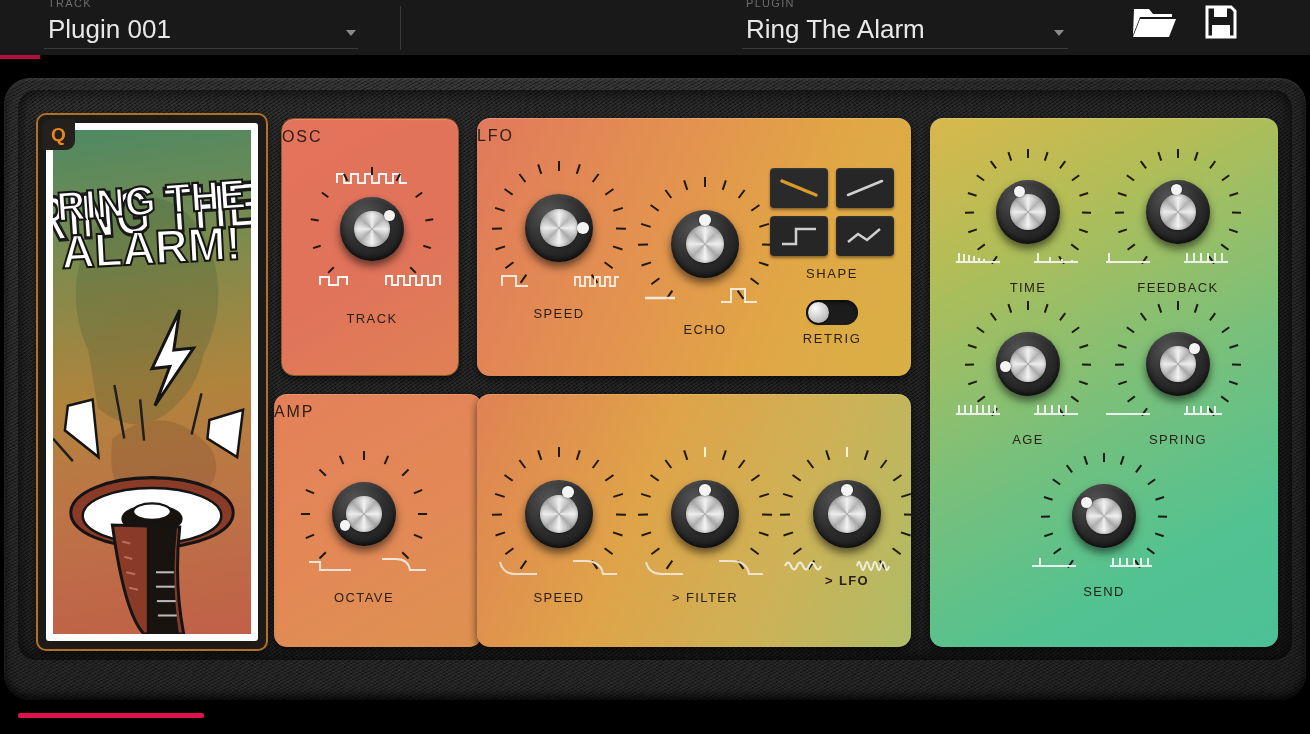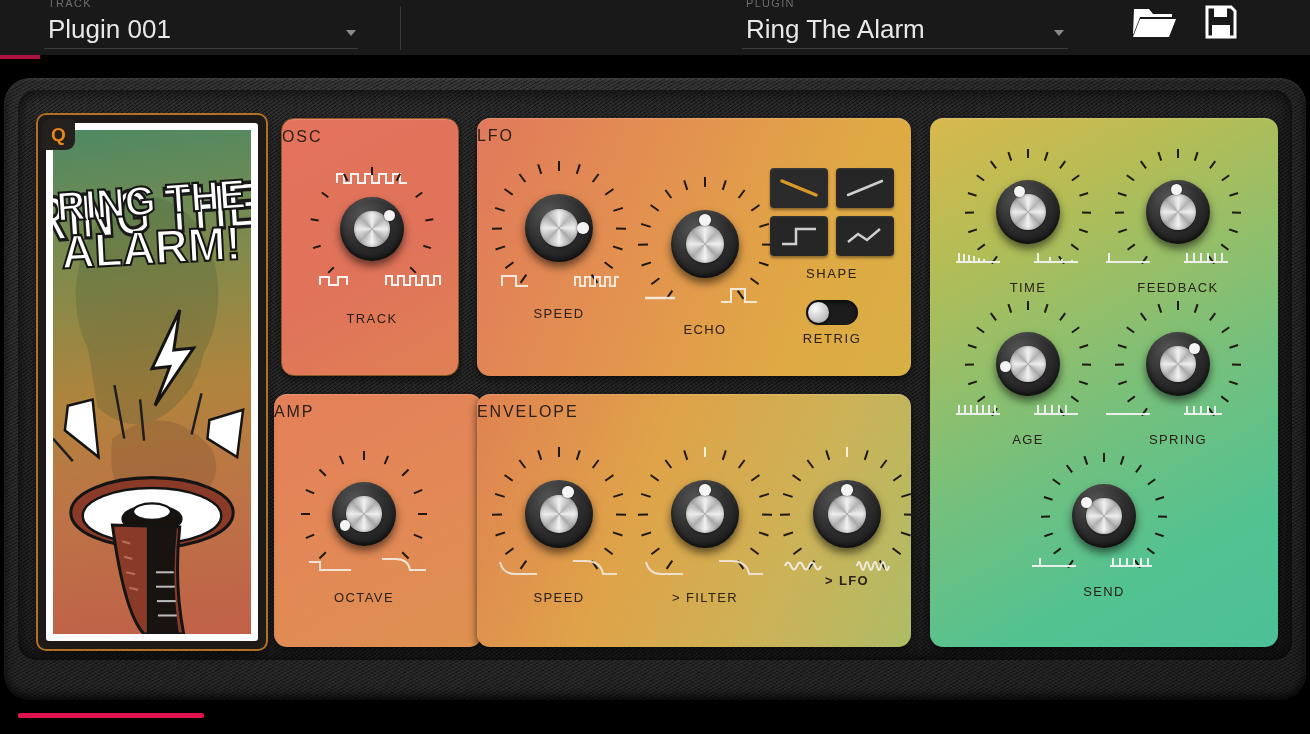--- a/index.html
+++ b/index.html
@@ -484,21 +484,20 @@
   </div>
   <div class="shape-label" style="left:293px; top:148px; width:124px;">SHAPE</div>
 
   <div class="toggle" style="left:329px; top:182px;">
     <div class="toggle-knob"></div>
   </div>
   <div class="toggle-label" style="left:293px; top:213px; width:124px;">RETRIG</div>
 </div>
 
 <div id="panel-env" class="panel">
-  <div class="panel-title">ENVELOPE</div>
 
   <div class="knob-wrap" style="left:32px; top:62px; width:100px; height:175px;">
     <div class="ticks">
         <div class="tick" style="height: 10px; left: 50px; top: 58px; transform: translate(-50%, 0px) rotate(35deg) translateY(57px);"></div>
         <div class="tick" style="height: 10px; left: 50px; top: 58px; transform: translate(-50%, 0px) rotate(53.125deg) translateY(57px);"></div>
         <div class="tick" style="height: 10px; left: 50px; top: 58px; transform: translate(-50%, 0px) rotate(71.25deg) translateY(57px);"></div>
         <div class="tick" style="height: 10px; left: 50px; top: 58px; transform: translate(-50%, 0px) rotate(89.375deg) translateY(57px);"></div>
         <div class="tick" style="height: 10px; left: 50px; top: 58px; transform: translate(-50%, 0px) rotate(107.5deg) translateY(57px);"></div>
         <div class="tick" style="height: 10px; left: 50px; top: 58px; transform: translate(-50%, 0px) rotate(125.625deg) translateY(57px);"></div>
         <div class="tick" style="height: 10px; left: 50px; top: 58px; transform: translate(-50%, 0px) rotate(143.75deg) translateY(57px);"></div>

